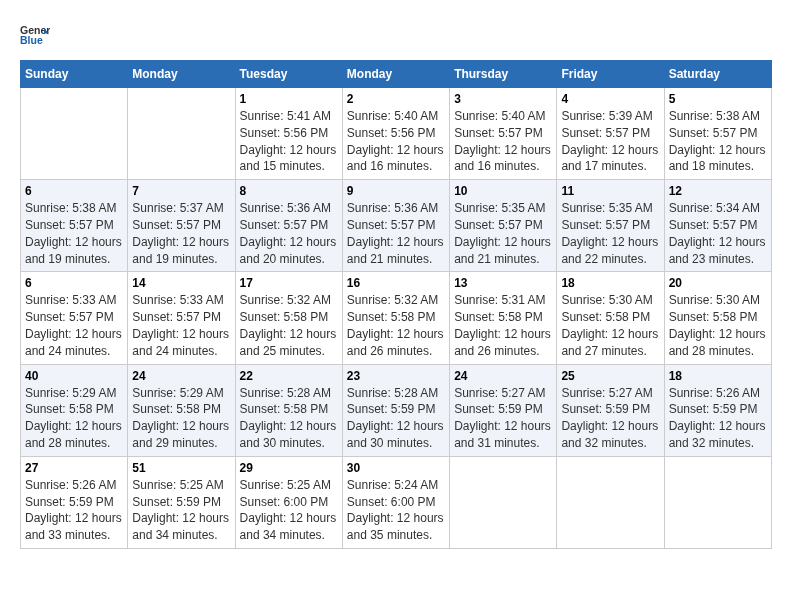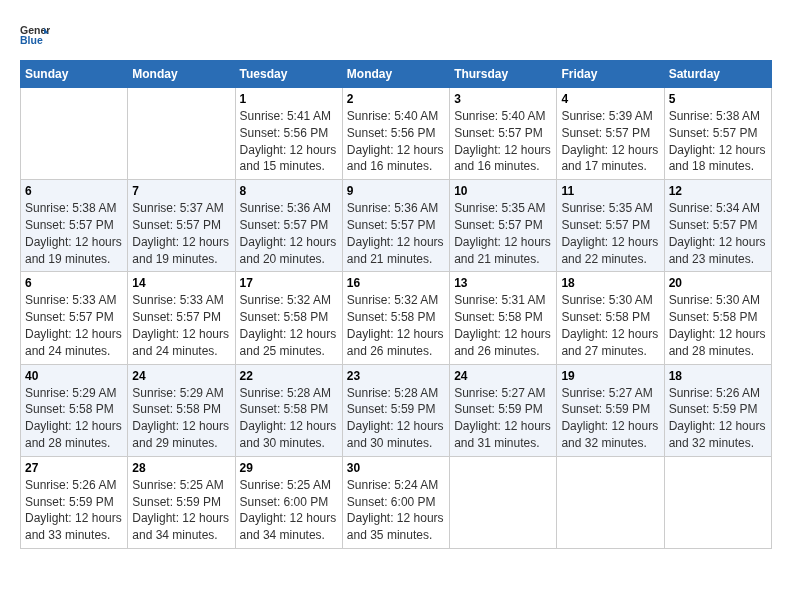--- a/index.html
+++ b/index.html
@@ -215,35 +215,35 @@
         </td>
         <td>
           <span class="day-num">23</span>
           <div class="day-info">Sunrise: 5:28 AM<br>Sunset: 5:59 PM<br>Daylight: 12 hours and 30 minutes.</div>
         </td>
         <td>
           <span class="day-num">24</span>
           <div class="day-info">Sunrise: 5:27 AM<br>Sunset: 5:59 PM<br>Daylight: 12 hours and 31 minutes.</div>
         </td>
         <td>
-          <span class="day-num">19</span>
+          <span class="day-num">25</span>
           <div class="day-info">Sunrise: 5:27 AM<br>Sunset: 5:59 PM<br>Daylight: 12 hours and 32 minutes.</div>
         </td>
         <td>
           <span class="day-num">18</span>
           <div class="day-info">Sunrise: 5:26 AM<br>Sunset: 5:59 PM<br>Daylight: 12 hours and 32 minutes.</div>
         </td>
       </tr>
       <tr>
         <td>
           <span class="day-num">27</span>
           <div class="day-info">Sunrise: 5:26 AM<br>Sunset: 5:59 PM<br>Daylight: 12 hours and 33 minutes.</div>
         </td>
         <td>
-          <span class="day-num">28</span>
+          <span class="day-num">51</span>
           <div class="day-info">Sunrise: 5:25 AM<br>Sunset: 5:59 PM<br>Daylight: 12 hours and 34 minutes.</div>
         </td>
         <td>
           <span class="day-num">29</span>
           <div class="day-info">Sunrise: 5:25 AM<br>Sunset: 6:00 PM<br>Daylight: 12 hours and 34 minutes.</div>
         </td>
         <td>
           <span class="day-num">30</span>
           <div class="day-info">Sunrise: 5:24 AM<br>Sunset: 6:00 PM<br>Daylight: 12 hours and 35 minutes.</div>
         </td>

